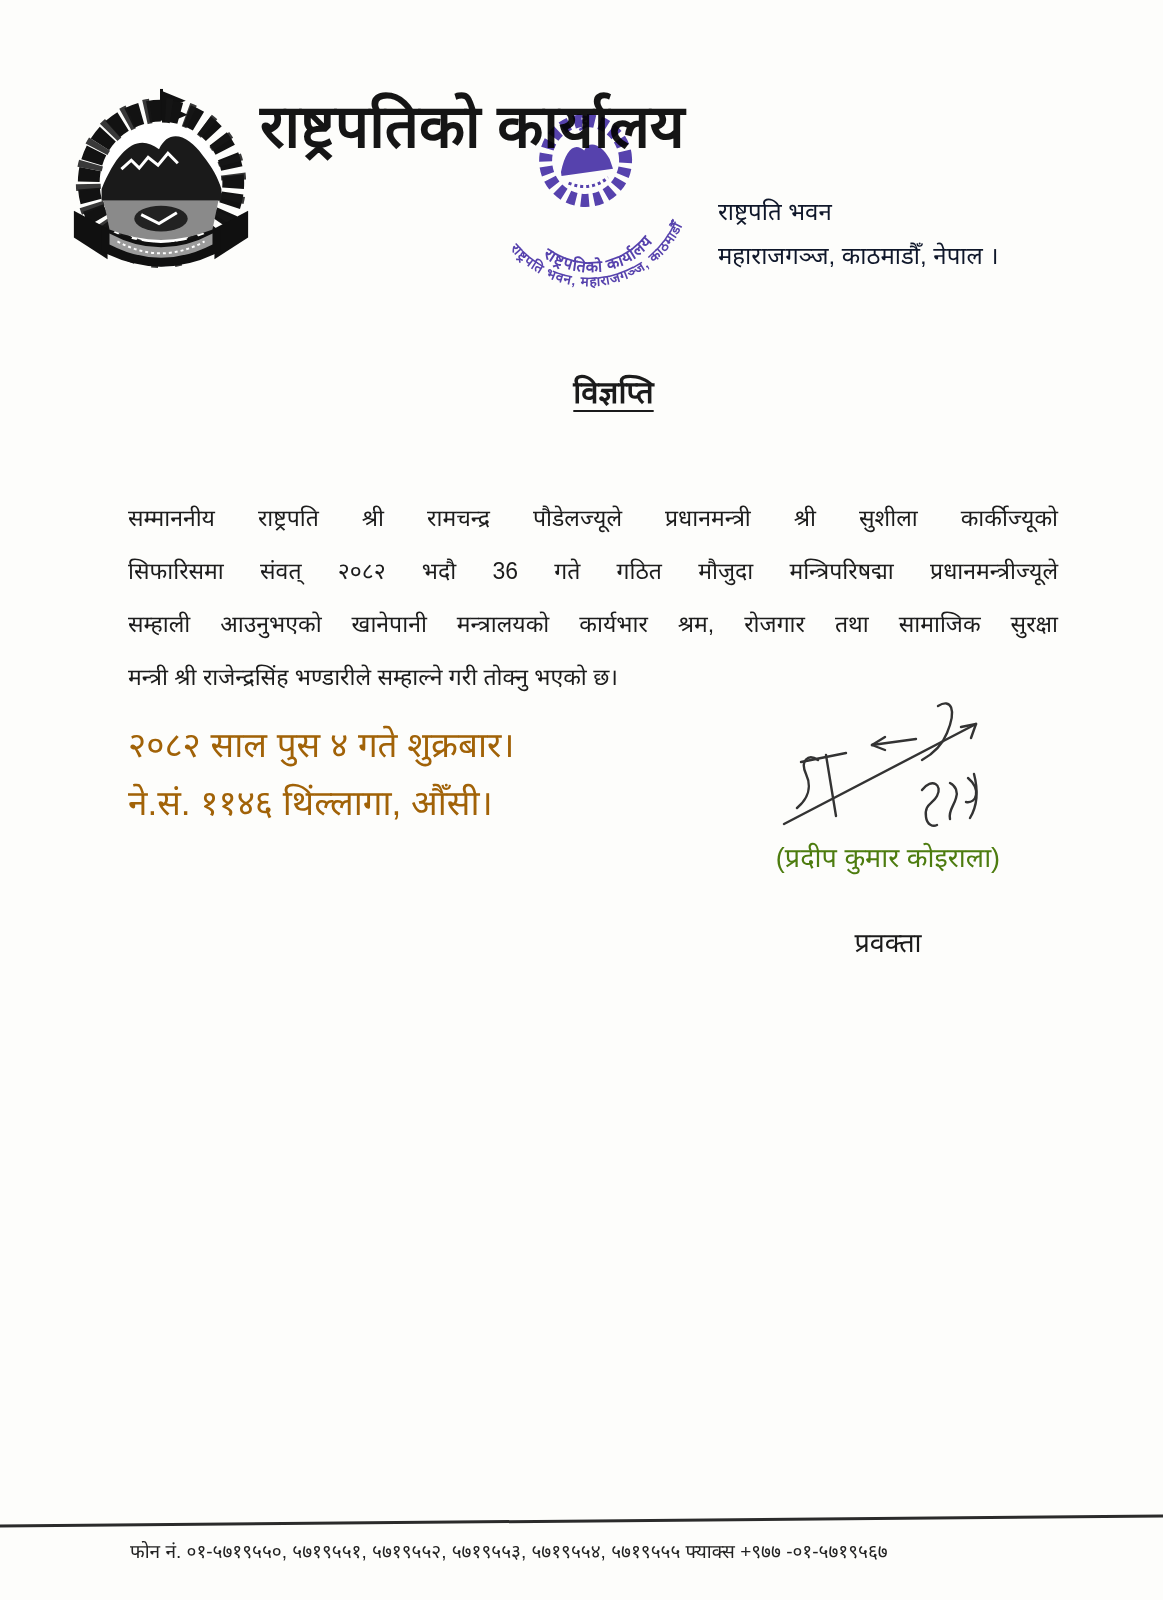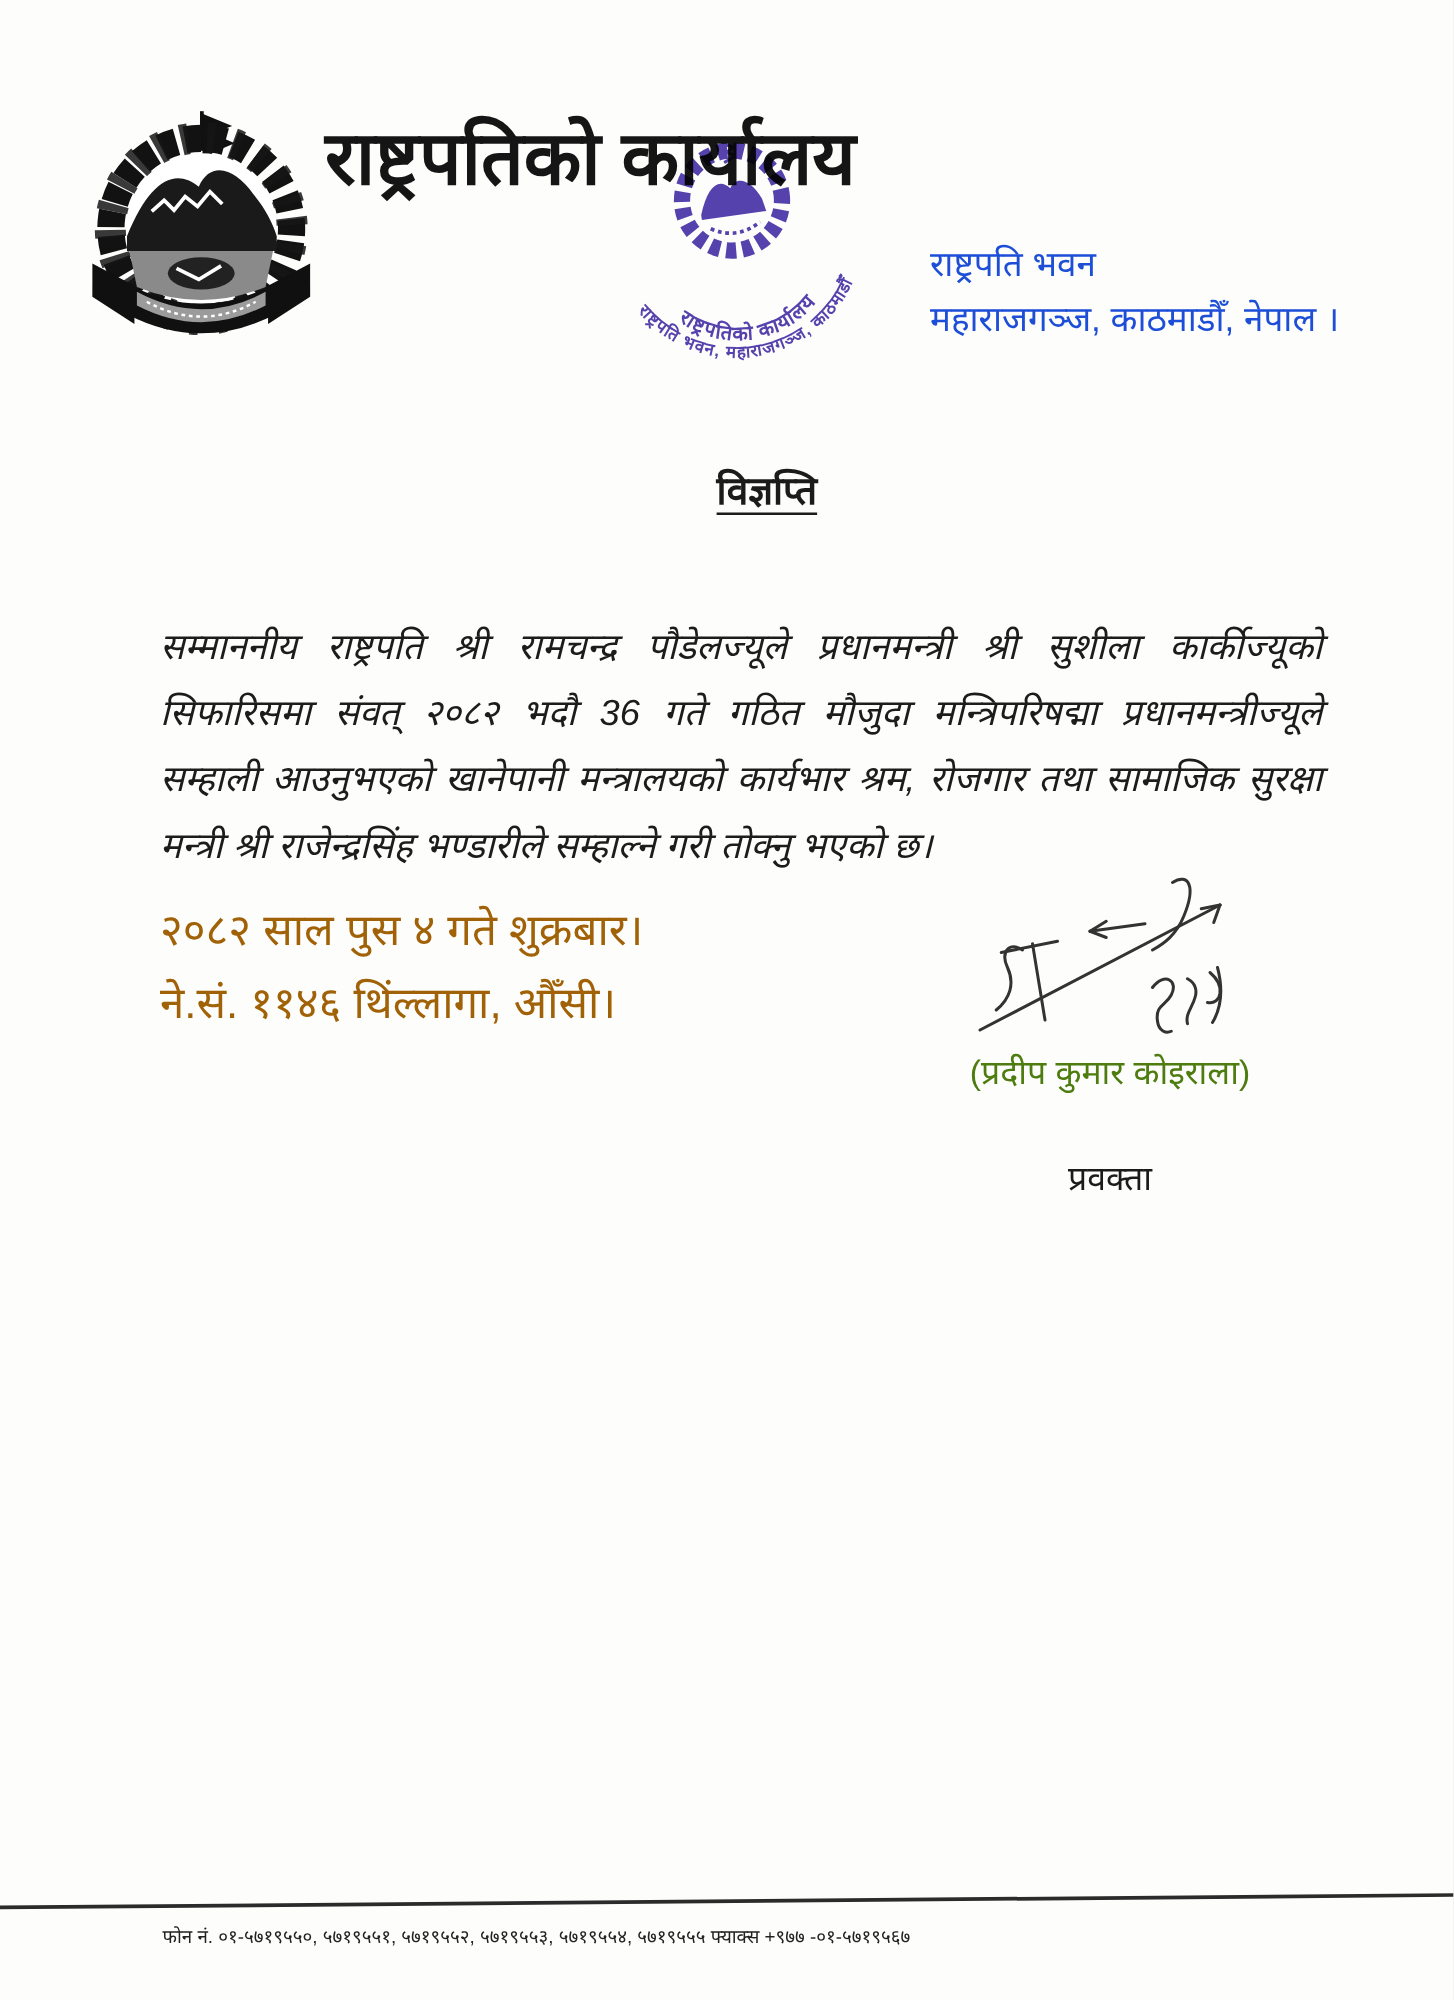--- a/index.html
+++ b/index.html
@@ -14,32 +14,32 @@
   .office-title{
     position:absolute;left:260px;top:92px;width:560px;
     font-size:60px;font-weight:600;color:#151515;line-height:1.15;
     letter-spacing:0px;white-space:nowrap;
   }
   .stamp{
     position:absolute;left:474px;top:96px;width:236px;height:220px;
     transform:rotate(-8deg);mix-blend-mode:multiply;opacity:.93;
   }
   .addr{
-    position:absolute;left:744px;top:190px;width:330px;
-    font-size:28px;line-height:44px;color:#1d4ed8;white-space:nowrap;
+    position:absolute;left:718px;top:190px;width:330px;
+    font-size:24px;line-height:44px;color:#0f172a;white-space:nowrap;
   }
   
   .notice-title{
     position:absolute;left:0;top:370px;width:100%;text-align:center;
     font-size:31px;font-weight:700;color:#1b1b1b;
     text-decoration:underline;text-underline-offset:7px;text-decoration-thickness:2px;padding-left:32px;
   }
   .body-block{
     position:absolute;left:128px;top:492px;width:930px;
-    font-size:29px;color:#1c1c1c;font-style:italic;
+    font-size:23px;color:#1c1c1c;
   }
   .body-line{height:53px;line-height:53px;text-align:justify;text-align-last:justify;white-space:normal;}
   .body-line.last{text-align:left;text-align-last:left;}
   .date-block{
     position:absolute;left:128px;top:716px;width:520px;
     font-size:35px;line-height:58px;color:#a16207;white-space:nowrap;
   }
   
   .sig-scribble{position:absolute;left:770px;top:698px;width:235px;height:150px;}
   .sig-name{
@@ -47,21 +47,21 @@
     font-size:27px;color:#4d7c0f;white-space:nowrap;
   }
   .sig-role{
     position:absolute;left:748px;top:890px;width:280px;text-align:center;
     font-size:27px;color:#1b1b1b;margin-top:33px;
   }
   
   .footer-rule{position:absolute;left:0;top:1510px;width:1163px;height:22px;}
   .footer-text{
     position:absolute;left:130px;top:1538px;width:980px;
-    font-size:15px;color:#222;white-space:nowrap;
+    font-size:19px;color:#222;white-space:nowrap;
   }
   .stamp text{font-weight:700;letter-spacing:1px;}
 </style>
 </head>
 <body>
 
 <div class="page">
 
   <svg class="emblem" viewBox="0 0 200 200" aria-hidden="true">
     <rect x="99" y="5" width="3" height="32" fill="#111"></rect>

